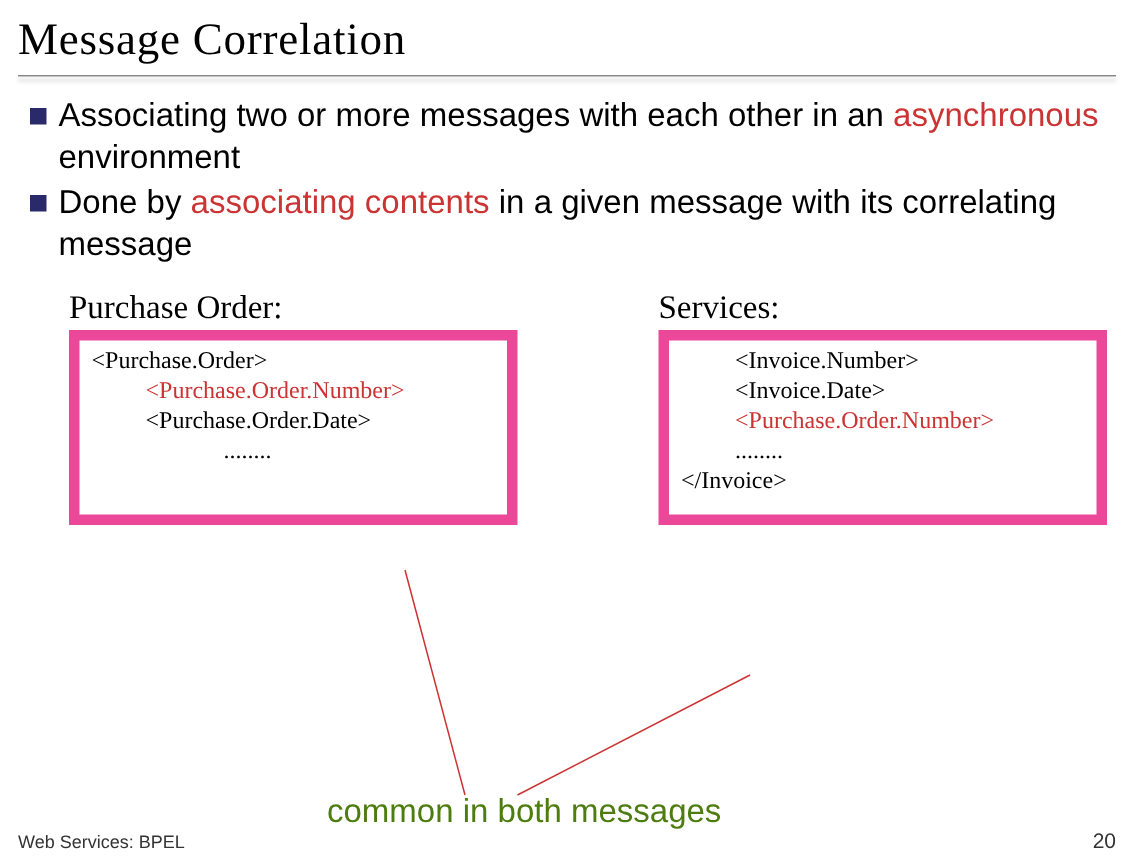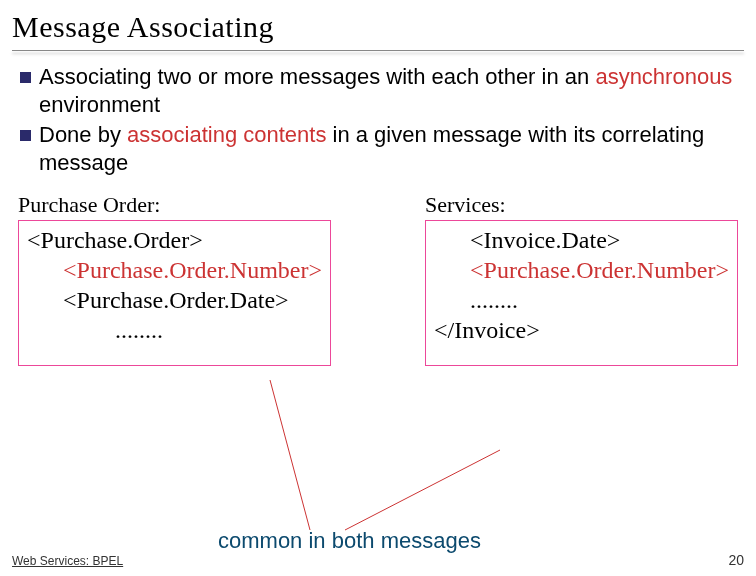--- a/index.html
+++ b/index.html
@@ -42,69 +42,69 @@
       flex: 0 0 11px;
       margin-top: 9px;
       margin-right: 8px;
     }
     .bullet-text { flex: 1; }
     .hl { color: #cc3333; }
     .boxes-row {
       display: flex;
       gap: 94px;
       padding: 12px 18px 0 18px;
+      margin-left: 28px;
     }
     .box-col { flex: 1; }
     .box-label {
       font-family: 'Times New Roman', Times, serif;
       font-size: 22px;
       margin-bottom: 2px;
     }
     .code-box {
-      border: 1px solid #ec4899;
-      padding: 4px 8px 20px 8px;
+      border: 7px solid #ec4899;
+      padding: 4px 8px 6px 8px;
       font-family: 'Times New Roman', Times, serif;
-      font-size: 24px;
+      font-size: 16px;
       line-height: 1.25;
       min-height: 130px;
     }
     .code-line.indent1 { padding-left: 36px; }
     .code-line.indent2 { padding-left: 88px; }
     .common-label {
       position: absolute;
       font-size: 22px;
-      color: #0c4a6e;
+      color: #4d7c0f;
       font-family: Verdana, sans-serif;
     }
     .connector {
       position: absolute;
       pointer-events: none;
     }
     .footer-left {
       position: absolute;
       left: 12px;
       bottom: 8px;
       font-size: 12px;
       font-family: Arial, sans-serif;
       color: #333;
-      text-decoration: underline;
     }
     .footer-right {
       position: absolute;
       right: 12px;
       bottom: 8px;
       font-size: 14px;
       font-family: Arial, sans-serif;
       color: #333;
     }
   </style>
 </head>
 <body>
 
-<div class="title">Message Associating</div>
+<div class="title">Message Correlation</div>
 <div class="title-underline"></div>
 
 <div class="bullets">
   <div class="bullet-item">
     <div class="bullet-square"></div>
     <div class="bullet-text">
       <span>Associating two or more messages with each other in an </span><span class="hl">asynchronous</span><span> environment</span>
     </div>
   </div>
   <div class="bullet-item">
@@ -121,20 +121,21 @@
     <div class="code-box" id="left-code">
         <div class="code-line">&lt;Purchase.Order&gt;</div>
         <div class="code-line indent1 hl">&lt;Purchase.Order.Number&gt;</div>
         <div class="code-line indent1">&lt;Purchase.Order.Date&gt;</div>
         <div class="code-line indent2">........</div>
       </div>
   </div>
   <div class="box-col">
     <div class="box-label">Services:</div>
     <div class="code-box" id="right-code">
+        <div class="code-line indent1">&lt;Invoice.Number&gt;</div>
         <div class="code-line indent1">&lt;Invoice.Date&gt;</div>
         <div class="code-line indent1 hl">&lt;Purchase.Order.Number&gt;</div>
         <div class="code-line indent1">........</div>
         <div class="code-line">&lt;/Invoice&gt;</div>
       </div>
   </div>
 </div>
 
 <svg class="connector" width="756" height="576" style="left:0;top:0;">
   <line x1="270" y1="380" x2="310" y2="530" stroke="#cc3333" stroke-width="1"></line>

